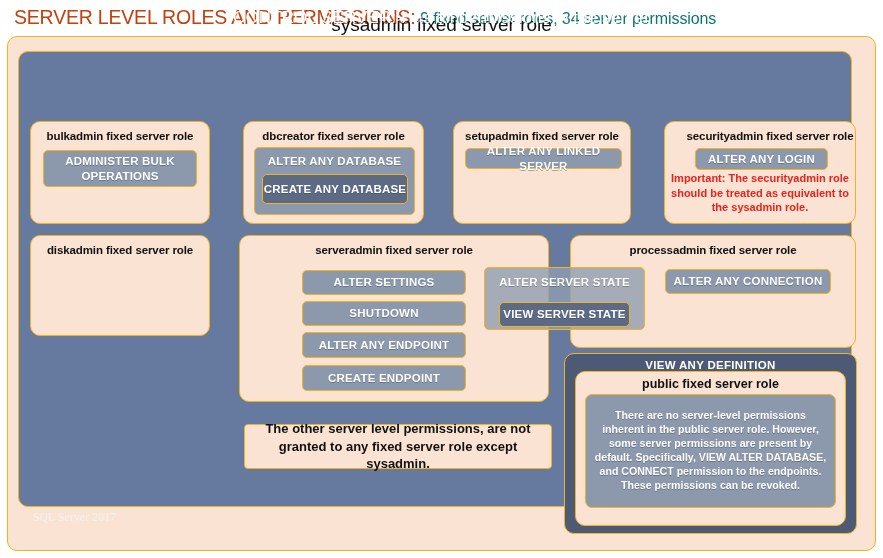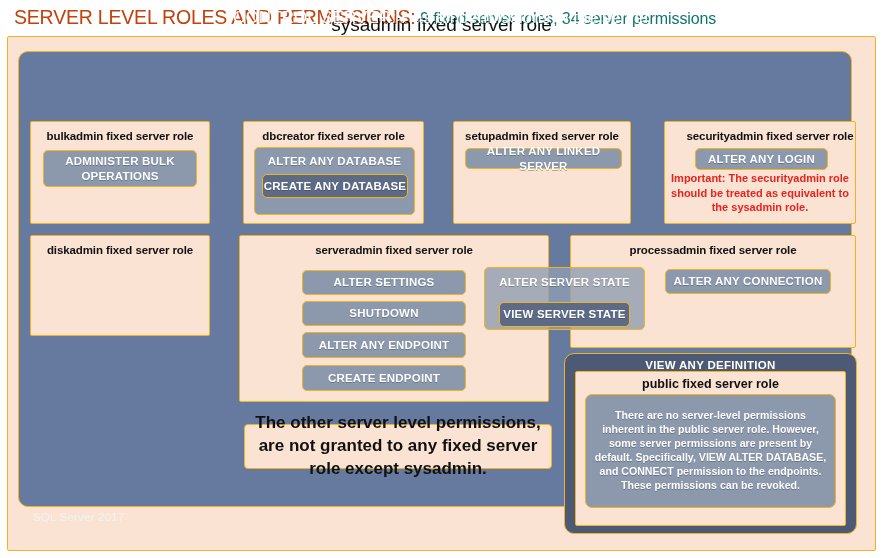--- a/index.html
+++ b/index.html
@@ -36,21 +36,21 @@
   .header-sub {
     font-size: 16px;
     color: #0f766e;
     letter-spacing: -0.1px;
   }
 
   
   .peach {
     background: #fae3d3;
     border: 1.6px solid #f0b323;
-    border-radius: 2px;
+    border-radius: 10px;
     box-sizing: border-box;
   }
   .slate {
     background: #66799f;
     border: 1.6px solid #f0b323;
     border-radius: 10px;
     box-sizing: border-box;
   }
   .darkslate {
     background: #4d5a75;
@@ -183,21 +183,21 @@
 
   
   #other-perms-note {
     position: absolute;
     left: 244px; top: 424px;
     width: 308px; height: 45px;
     background: #fae3d3;
     border: 1.5px solid #f0b323;
     border-radius: 4px;
     box-sizing: border-box;
-    font-size: 17px;
+    font-size: 13px;
     font-weight: bold;
     color: #111111;
     text-align: center;
     line-height: 1.35;
     display: flex;
     align-items: center;
     justify-content: center;
     padding: 0 6px;
   }
 
@@ -213,20 +213,21 @@
     line-height: 1.32;
   }
 
   
   #footer-label {
     position: absolute;
     left: 33px; top: 511px;
     font-size: 11.5px;
     color: #f2f2f2;
     letter-spacing: 0.2px;
+    font-family: Liberation Serif, serif;
   }
 </style>
 </head>
 <body>
 
 <div id="canvas">
 
   <div class="header">
     <span class="header-title">SERVER LEVEL ROLES AND PERMISSIONS:</span>
     <span class="header-sub">9 fixed server roles, 34 server permissions</span>
@@ -239,21 +240,21 @@
   <div id="control-server-title">CONTROL SERVER: Has all permissions in the server</div>
 
   <div id="role-bulkadmin" class="role-box peach">
     <div class="role-label" style="top:8px;">bulkadmin fixed server role</div>
     <div class="perm" style="left:12px; top:28px; width:154px; height:37px;">ADMINISTER  BULK OPERATIONS</div>
   </div>
 
   <div id="role-dbcreator" class="role-box peach">
     <div class="role-label" style="top:8px;">dbcreator fixed server role</div>
     <div class="perm" style="left:10px; top:25px; width:161px; height:68px; align-items:flex-start; padding-top:6px;">ALTER ANY DATABASE</div>
-    <div class="perm dark" style="left:18px; top:52px; width:146px; height:24px;">CREATE  ANY DATABASE</div>
+    <div class="perm dark" style="left:18px; top:52px; width:146px; height:30px;">CREATE  ANY DATABASE</div>
   </div>
 
   <div id="role-setupadmin" class="role-box peach">
     <div class="role-label" style="top:8px;">setupadmin fixed server role</div>
     <div class="perm" style="left:11px; top:26px; width:157px; height:21px;">ALTER ANY LINKED SERVER</div>
   </div>
 
   <div id="role-securityadmin" class="role-box peach">
     <div class="role-label" style="top:8px;padding-left:20px;">securityadmin fixed server role</div>
     <div class="perm" style="left:30px; top:26px; width:133px; height:22px;">ALTER ANY LOGIN</div>

